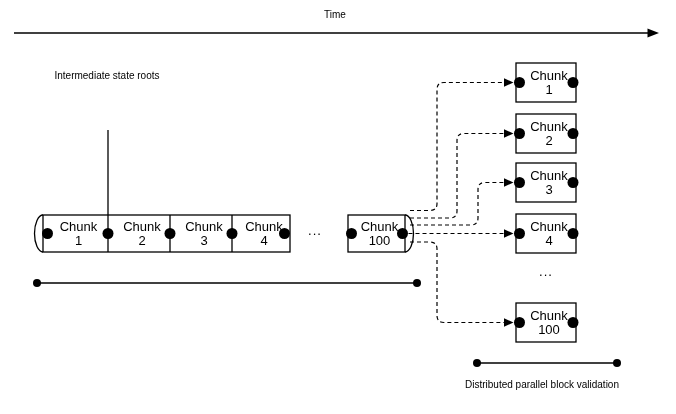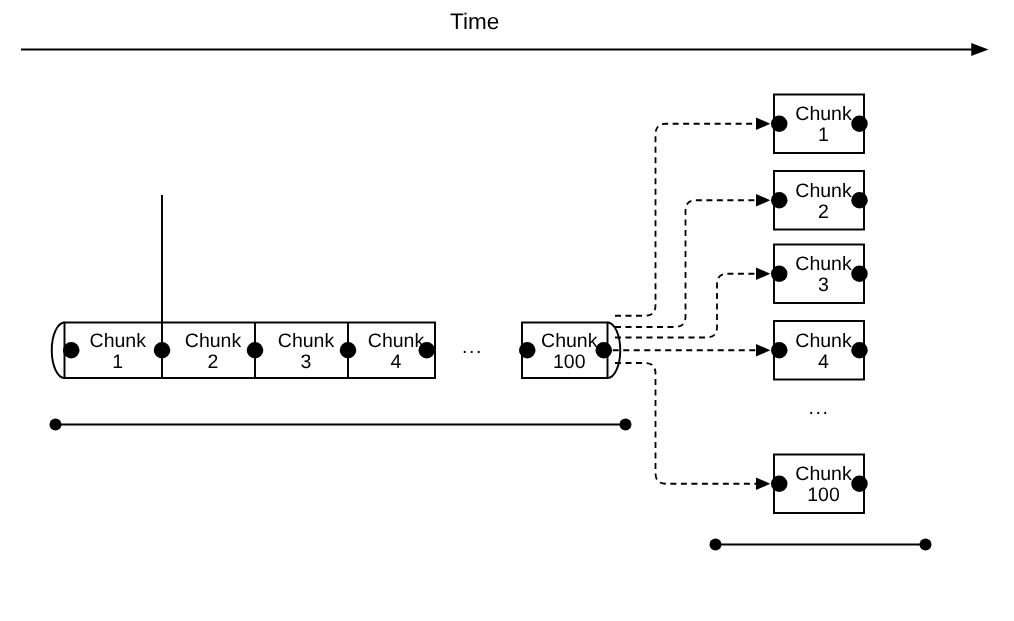--- a/index.html
+++ b/index.html
@@ -8,22 +8,22 @@
     width: 676px;
     height: 414px;
     background: #ffffff;
     color: #000000;
     font-family: "Liberation Sans", sans-serif;
     overflow: hidden;
   }
   .layer { position: absolute; left: 0; top: 0; }
   .lbl {
     position: absolute;
-    text-align: left;
-    font-size: 15px;
+    text-align: center;
+    font-size: 10px;
     line-height: 16px;
     white-space: nowrap;
   }
   .lbl-block { white-space: normal; }
   .two {
     position: absolute;
     width: 68px;
     text-align: center;
     font-size: 13px;
     line-height: 14px;
@@ -126,20 +126,21 @@
         <line x1="477" y1="363" x2="617" y2="363"></line>
         <circle cx="477" cy="363" r="4" fill="#000000" stroke="none"></circle>
         <circle cx="617" cy="363" r="4" fill="#000000" stroke="none"></circle>
       </g>
     </g>
   </svg>
 
   <div class="lbl" style="left:300px; top:7px; width:70px;">Time</div>
 
   <div class="lbl lbl-block" style="left:22px; top:68px; width:170px;">
+    <div>Intermediate state roots</div>
   </div>
 
   <div class="two" style="left:44.5px; top:219.5px;">
     <span>Chunk</span>
     <span>1</span>
   </div>
   <div class="two" style="left:108px; top:219.5px;">
     <span>Chunk</span>
     <span>2</span>
   </div>
@@ -177,14 +178,15 @@
     <span>4</span>
   </div>
 
   <div class="ellipsis" style="left:526px; top:265px;">...</div>
 
   <div class="two" style="left:515px; top:308.5px;">
     <span>Chunk</span>
     <span>100</span>
   </div>
 
+  <div class="lbl" style="left:412px; top:377px; width:260px;">Distributed parallel block validation</div>
 
 </div>
 
 </body></html>

